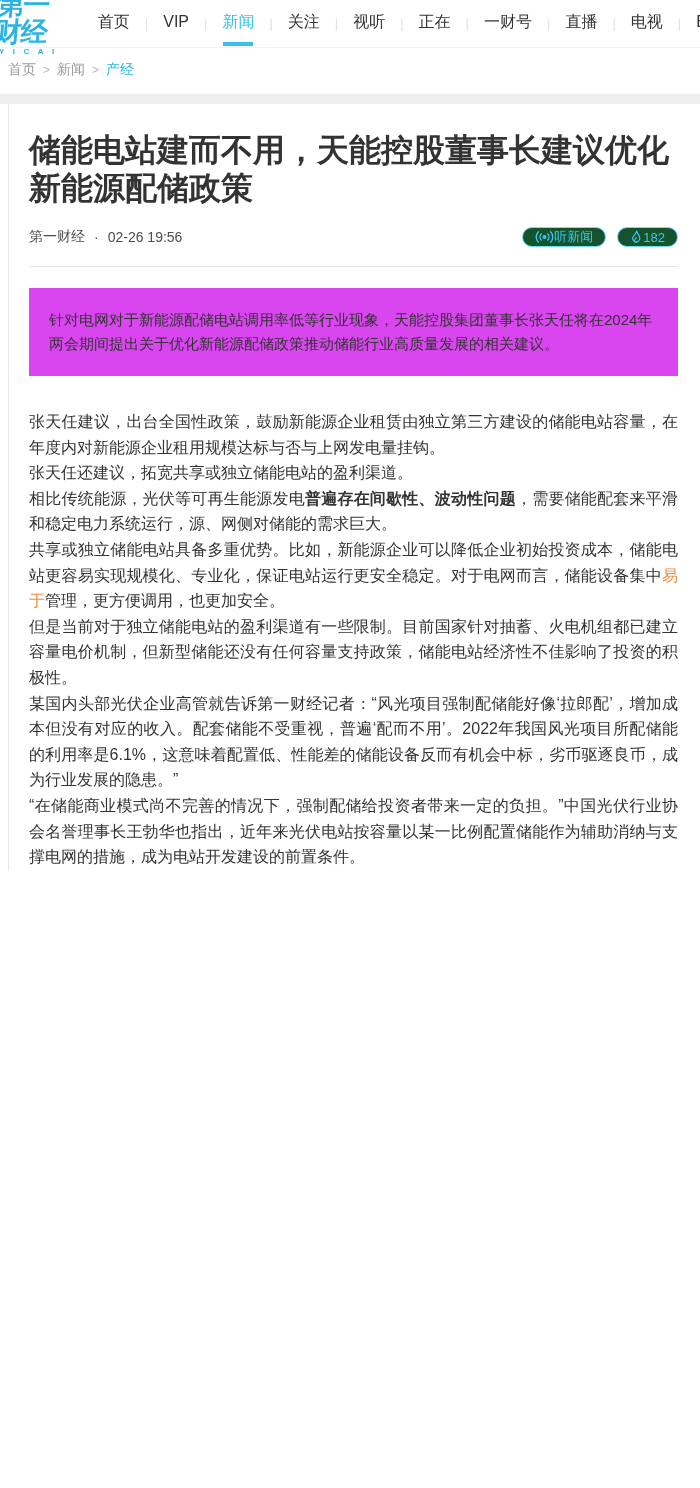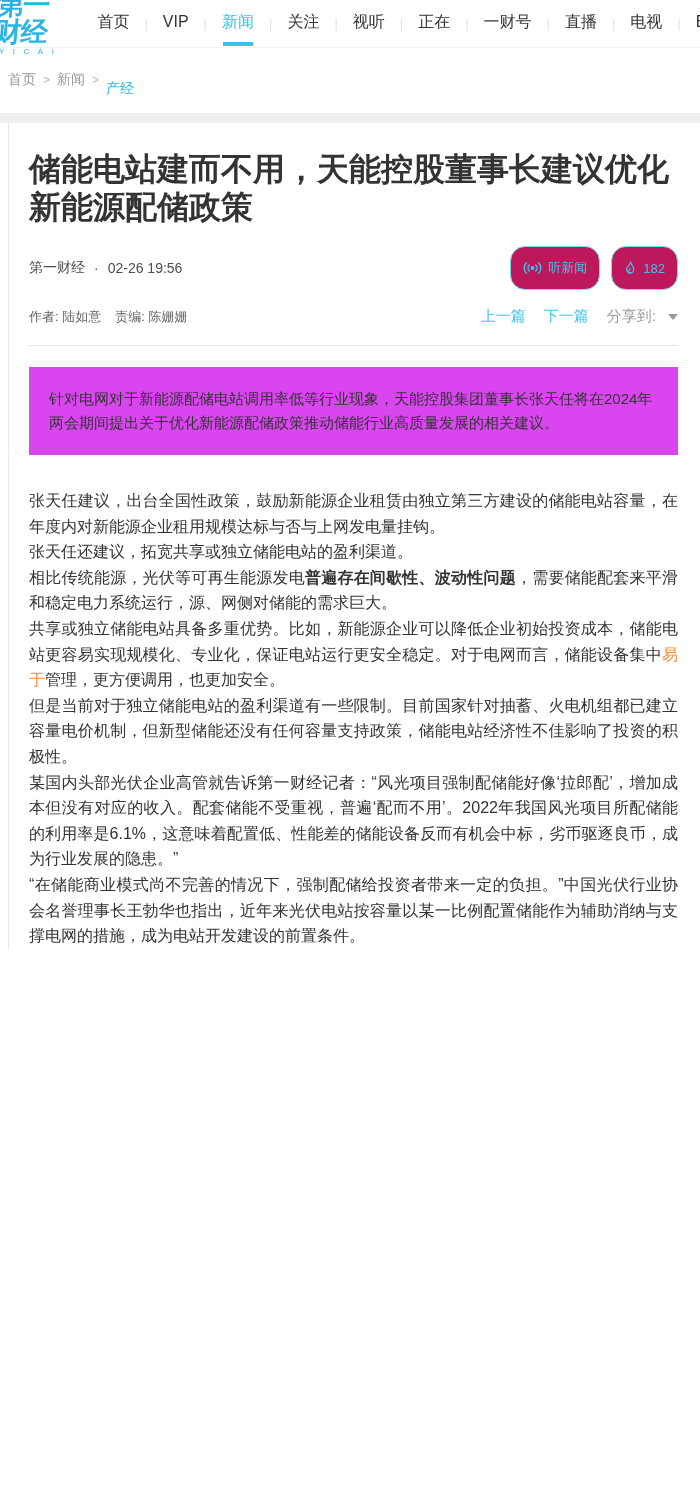--- a/index.html
+++ b/index.html
@@ -4,42 +4,42 @@
 <style>
   * { box-sizing: border-box; margin: 0; padding: 0; }
   html,body { background:#fff; }
   body { font-family:"Liberation Sans","DejaVu Sans",sans-serif; color:#333; }
   .page { width:700px; height:1488px; overflow:hidden; background:#fff; position:relative; }
 
   
   .site-header { display:flex; align-items:center; height:48px; padding-left:2px; border-bottom:1px solid #f2f2f2; background:#fff; }
   .logo { display:flex; flex-direction:column; align-items:flex-start; margin-left:-6px; width:132px; cursor:pointer; }
   .logo-cn { color:#29b4e4; font-weight:900; font-size:27px; letter-spacing:-1px; transform:skewX(-5deg); line-height:1; }
-  .logo-en { color:#29b4e4; font-size:8px; font-weight:normal; letter-spacing:8.5px; margin-top:2px; margin-left:3px; line-height:1; }
+  .logo-en { color:#29b4e4; font-size:8px; font-weight:bold; letter-spacing:8.5px; margin-top:2px; margin-left:3px; line-height:1; }
   .main-nav { display:flex; align-items:center; height:48px; margin-left:20px; font-size:16px; }
   .nav-item { position:relative; padding:0 15px; height:48px; line-height:44px; color:#333; cursor:pointer; white-space:nowrap; }
   .nav-item.active { color:#3bc0ea; }
   .nav-item.active::after { content:""; position:absolute; left:50%; transform:translateX(-50%); bottom:2px; width:30px; height:4px; background:#3bc0ea; }
   .nav-sep { color:#e1e1e1; font-size:13px; }
 
   
   .breadcrumb { display:flex; align-items:center; gap:7px; padding:13px 0 15px 8px; font-size:14px; color:#9b9b9b; background:#fff; }
   .crumb { color:#9b9b9b; cursor:pointer; }
-  .crumb.active { color:#29b4e4;margin-top:19px; }
+  .crumb.active { color:#29b4e4; }
   .crumb-sep { color:#b9b9b9; font-size:12px; }
   .gray-band { height:10px; background:#efefef; }
 
   
   .article-card { margin-left:8px; border-left:1px solid #e9e9e9; padding:0 22px 0 20px; background:#fff; }
   .article-title { font-size:32px; font-weight:bold; line-height:38px; color:#333; padding-top:27px; }
 
   .meta-row { display:flex; justify-content:space-between; align-items:center; margin-top:20px; }
   .meta-left { display:flex; align-items:center; gap:9px; font-size:14px; color:#4d4d4d; }
   .meta-buttons { display:flex; align-items:center; gap:11px; }
-  .pill-btn { display:inline-flex; align-items:center; gap:6px; border:1px solid #79dbf6; color:#3fc6ee; background:#be185d; border-radius:15px; height:44px; padding:0 12px; font-size:13px; cursor:pointer; font-family:inherit; }
+  .pill-btn { display:inline-flex; align-items:center; border:1px solid #79dbf6; color:#3fc6ee; background:#14532d; border-radius:15px; height:20px; padding:0 12px; font-size:13px; cursor:pointer; font-family:inherit; }
   .pill-btn svg { display:block; }
 
   .author-row { display:flex; justify-content:space-between; align-items:center; margin-top:17px; }
   .author-left { font-size:13px; color:#666; display:flex; gap:14px; }
   .author-left b { font-weight:normal; }
   .author-right { display:flex; align-items:center; gap:18px; font-size:15px; }
   .pager-link { color:#3fc6ee; cursor:pointer; }
   .share-label { color:#9b9b9b; cursor:pointer; }
   .share-caret { width:0; height:0; border-left:5px solid transparent; border-right:5px solid transparent; border-top:6px solid #9a9a9a; cursor:pointer; margin-left:-6px; }
 
@@ -123,32 +123,20 @@
             <svg width="13" height="15" viewBox="0 0 14 16" fill="none">
               <path d="M7.2 1.2c.5 3 3.4 4.3 3.4 7.6a3.9 3.9 0 0 1-7.8 0C2.8 5.9 6.6 5 7.2 1.2Z" stroke="#3fc6ee" stroke-width="1.3" stroke-linejoin="round"></path>
               <path d="M7 13.4a2.2 2.2 0 0 1-2.2-2.3c0-1.2.9-1.9 2.2-3" stroke="#3fc6ee" stroke-width="1.1" stroke-linecap="round"></path>
             </svg>
           </span>
           <span>182</span>
         </button>
       </div>
     </div>
 
-    <div class="author-row">
-      <div class="author-left">
-        <b>作者: 陆如意</b>
-        <b>责编: 陈姗姗</b>
-      </div>
-      <div class="author-right">
-        <span class="pager-link">上一篇</span>
-        <span class="pager-link">下一篇</span>
-        <span class="share-label">分享到:</span>
-        <span class="share-caret"></span>
-      </div>
-    </div>
 
     <div class="divider"></div>
 
     <div class="summary-box">针对电网对于新能源配储电站调用率低等行业现象，天能控股集团董事长张天任将在2024年两会期间提出关于优化新能源配储政策推动储能行业高质量发展的相关建议。</div>
 
     <div class="article-body">
         <p><span>张天任建议，出台全国性政策，鼓励新能源企业租赁由独立第三方建设的储能电站容量，在年度内对新能源企业租用规模达标与否与上网发电量挂钩。</span></p>
         <p><span>张天任还建议，拓宽共享或独立储能电站的盈利渠道。</span></p>
         <p><span>相比传统能源，光伏等可再生能源发电</span><span class="seg-bold">普遍存在间歇性、波动性问题</span><span>，需要储能配套来平滑和稳定电力系统运行，源、网侧对储能的需求巨大。</span></p>
         <p><span>共享或独立储能电站具备多重优势。比如，新能源企业可以降低企业初始投资成本，储能电站更容易实现规模化、专业化，保证电站运行更安全稳定。对于电网而言，储能设备集中</span><span class="seg-orange">易于</span><span>管理，更方便调用，也更加安全。</span></p>

